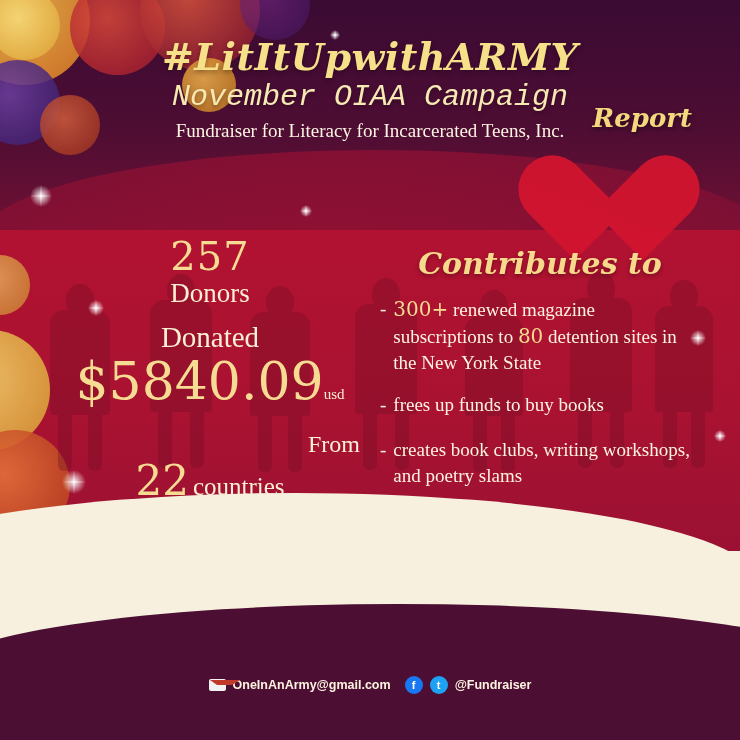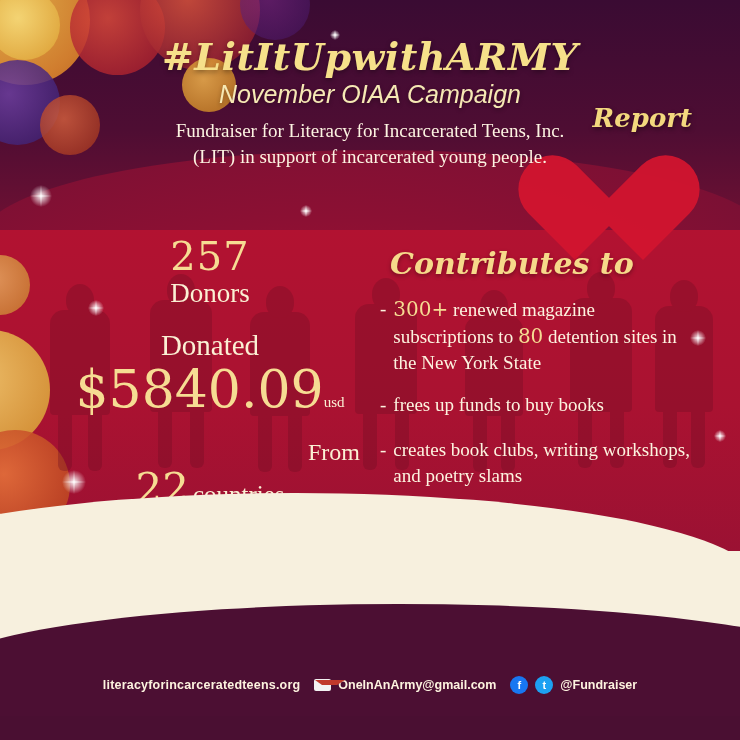--- a/index.html
+++ b/index.html
@@ -92,22 +92,22 @@
   .hashtag {
     position:absolute; left:0; right:0; top:34px; text-align:center;
     font-family:"DejaVu Serif", serif;
     font-style:italic; font-weight:bold;
     font-size:38px; letter-spacing:.5px;
     color:#f6e08a;
     text-shadow:0 2px 5px rgba(0,0,0,.35);
   }
   .subtitle {
     position:absolute; left:0; right:0; top:80px; text-align:center;
-    font-family:Liberation Sans, sans-serif;
-    font-style:italic; font-size:25px; color:#f6e9b4;
+    font-family:Liberation Mono, monospace;
+    font-style:italic; font-size:30px; color:#f6e9b4;
     text-shadow:0 2px 4px rgba(0,0,0,.3);
   }
   .report {
     position:absolute; right:48px; top:55px;
     font-family:"DejaVu Serif", serif;
     font-style:italic; font-weight:bold; font-size:26px;
     color:#f3d87e;
     text-shadow:1px 2px 5px rgba(0,0,0,.45);
     margin-top:48px;
   }
@@ -127,21 +127,21 @@
   .amount {
     font-family:"DejaVu Serif", serif; font-size:52px; color:#f6dc93; letter-spacing:0px; line-height:1.05;
   }
   .usd { font-family:"Liberation Serif", serif; font-size:15px; color:#fbf0d4; vertical-align:baseline; }
   .from-label { font-family:"Liberation Serif", serif; font-size:24px; color:#fbf0d4;text-align:right; }
   .countries-row { margin-top:-2px; }
   .countries-num { font-family:"DejaVu Serif", serif; font-size:42px; color:#f6dc93; }
   .countries-word { font-family:"Liberation Serif", serif; font-size:25px; color:#fbf0d4; }
 
   .contrib-head {
-    position:absolute; left:390px; top:246px; width:300px; text-align:left;
+    position:absolute; left:390px; top:246px; width:300px; text-align:center;
     font-family:"DejaVu Serif", serif; font-style:italic; font-weight:bold;
     font-size:30px; color:#f6d98a; text-shadow:0 2px 4px rgba(0,0,0,.35);
   }
   .contrib-list { position:absolute; left:380px; top:296px; width:310px; color:#fdf3df; }
   .contrib-item {
     font-family:"Liberation Serif", serif; font-size:19px; line-height:1.35;
     margin-bottom:16px; display:flex;
   }
   .dash { margin-right:7px; }
   .hl { font-family:"DejaVu Serif", serif; font-size:20px; color:#f6dc93; }
@@ -255,27 +255,26 @@
   <div class="spark" style="left:714px;top:430px;width:12px;height:12px;"></div>
   <div class="spark" style="left:330px;top:30px;width:10px;height:10px;"></div>
 
   <div class="content">
 
     <div class="hashtag">#LitItUpwithARMY</div>
     <div class="subtitle">November OIAA Campaign</div>
     <div class="report">Report</div>
     <div class="lede">
       <div>Fundraiser for Literacy for Incarcerated Teens, Inc.</div>
-      <div>(LIT) in support of incarcerated young people.</div>
     </div>
 
     <div class="stats">
       <div class="big-num">257</div>
       <div class="label-lg">Donors</div>
-      <div class="donated-label" style="margin-top:20px;text-align:center;">Donated</div>
+      <div class="donated-label" style="margin-top:12px;text-align:center;">Donated</div>
       <div class="amount">
         <span>$5840.09</span><span class="usd">usd</span>
       </div>
       <div class="from-label" style="margin-top:22px;">From</div>
       <div class="countries-row">
         <span class="countries-num">22</span>
         <span class="countries-word">countries</span>
       </div>
     </div>
 
@@ -300,21 +299,20 @@
       <div>
         <span>for </span><span class="white">hundreds</span><span> of young people all of 2021!</span>
       </div>
     </div>
   </div>
 
   <div class="cream-wave"></div>
   <div class="purple-foot"></div>
 
   <div class="footer">
-    <span class="site">literacyforincarceratedteens.org</span>
     <span class="foot-item">
       <span class="mail-icon"></span>
       <span>OneInAnArmy@gmail.com</span>
     </span>
     <span class="foot-item">
       <span class="circ-icon fb">f</span>
       <span class="circ-icon tw">t</span>
       <span>@Fundraiser</span>
     </span>
   </div>

